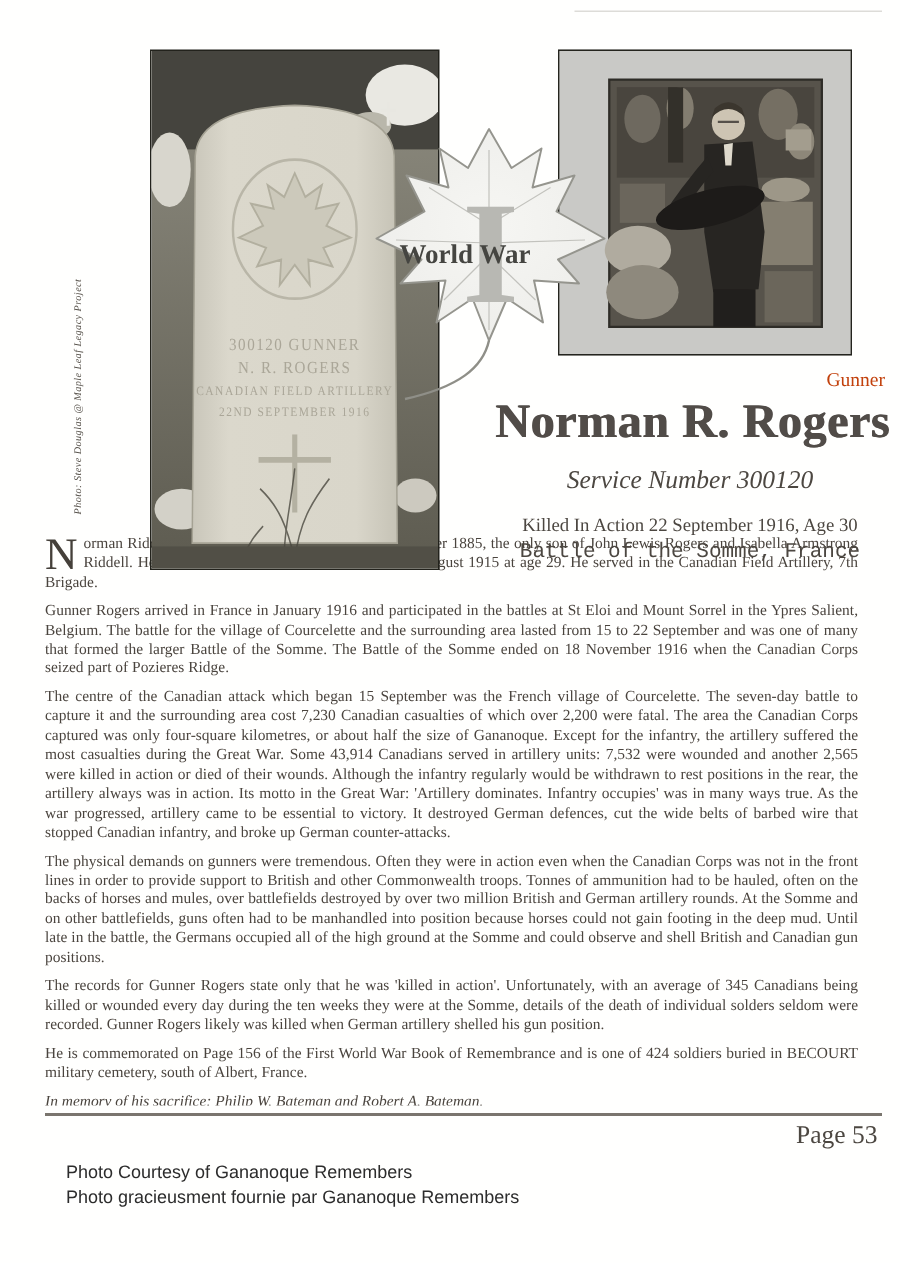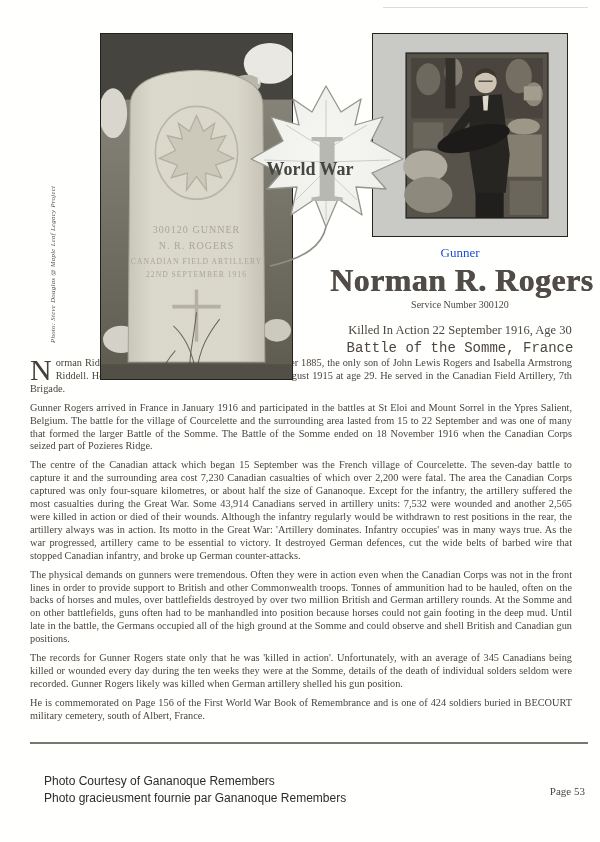--- a/index.html
+++ b/index.html
@@ -17,35 +17,35 @@
                 font-style:italic;font-size:6.8px;letter-spacing:.3px;color:#57524b;
                 white-space:nowrap;z-index:1;}
   
   .leaf-emblem{position:absolute;left:246px;top:80px;width:162px;height:192px;z-index:2;}
   
   .portrait{position:absolute;left:372px;top:33px;width:196px;height:204px;
             border:1.5px solid #24241e;box-sizing:border-box;background:#c9c9c6;z-index:1;}
   .portrait svg{display:block;width:100%;height:100%;}
   
   .header{position:absolute;left:330px;top:245px;width:260px;text-align:center;z-index:3;}
-  .rank{font-size:13px;color:#1d4ed8;}
+  .rank{font-size:13px;color:#c2410c;text-align:right;}
   .name{font-size:32px;font-weight:bold;color:#514c48;letter-spacing:.4px;
         text-shadow:.6px 0 0 #514c48;white-space:nowrap;margin-top:1px;}
-  .service{font-size:10px;margin-top:0;color:#4c4741;}
+  .service{font-size:17px;margin-top:11px;color:#4c4741;font-style:italic;}
   .kia{font-size:12.5px;margin-top:13px;color:#4c4741;}
   .battle{font-size:14px;margin-top:2px;color:#4c4741;font-family:Liberation Mono, monospace;}
   
   .bodytext{position:absolute;left:30px;top:357px;width:542px;height:380px;overflow:hidden;
             font-size:10.3px;line-height:12.9px;text-align:justify;color:#4a443e;}
   .bodytext p{margin:0 0 6px 0;}
   .dropcap{float:left;font-size:30px;line-height:24px;padding:1px 4px 0 0;color:#45403a;}
   .memory{font-style:italic;margin-top:3px;}
   
   .rule{position:absolute;left:30px;top:742px;width:558px;height:1.5px;background:#7a756e;}
-  .pagenum{position:absolute;top:785px;right:15px;font-size:11px;color:#4c4741;}
+  .pagenum{position:absolute;top:747px;right:15px;font-size:17px;color:#4c4741;}
   
   .caption{position:absolute;left:44px;font-family:"Liberation Sans", sans-serif;
            font-size:12px;color:#2c2c2c;white-space:nowrap;}
   .cap1{top:774px;} .cap2{top:791px;}
 </style>
 </head>
 <body>
 
 <div id="page">
 
@@ -166,20 +166,21 @@
     <div class="battle">Battle of the Somme, France</div>
   </div>
 
   <div class="bodytext">
     <p><span class="dropcap">N</span><span>orman Riddell Rogers was born in Gananoque 21 October 1885, the only son of John Lewis Rogers and Isabella Armstrong Riddell. He worked as a clerk before the war and 19 August 1915 at age 29.  He served in the Canadian Field Artillery, 7th Brigade.</span></p>
     <p>Gunner Rogers arrived in France in January 1916 and participated in the battles at St Eloi and Mount Sorrel in the Ypres Salient, Belgium. The battle for the village of Courcelette and the surrounding area lasted from 15 to 22 September and was one of many that formed the larger Battle of the Somme. The Battle of the Somme ended on 18 November 1916 when the Canadian Corps seized part of Pozieres Ridge.</p>
     <p>The centre of the Canadian attack which began 15 September was the French village of Courcelette. The seven-day battle to capture it and the surrounding area cost 7,230 Canadian casualties of which over 2,200 were fatal. The area the Canadian Corps captured was only four-square kilometres, or about half the size of Gananoque. Except for the infantry, the artillery suffered the most casualties during the Great War. Some 43,914 Canadians served in artillery units: 7,532 were wounded and another 2,565 were killed in action or died of their wounds. Although the infantry regularly would be withdrawn to rest positions in the rear, the artillery always was in action. Its motto in the Great War: 'Artillery dominates. Infantry occupies' was in many ways true. As the war progressed, artillery came to be essential to victory. It destroyed German defences, cut the wide belts of barbed wire that stopped Canadian infantry, and broke up German counter-attacks.</p>
     <p>The physical demands on gunners were tremendous. Often they were in action even when the Canadian Corps was not in the front lines in order to provide support to British and other Commonwealth troops. Tonnes of ammunition had to be hauled, often on the backs of horses and mules, over battlefields destroyed by over two million British and German artillery rounds. At the Somme and on other battlefields, guns often had to be manhandled into position because horses could not gain footing in the deep mud. Until late in the battle, the Germans occupied all of the high ground at the Somme and could observe and shell British and Canadian gun positions.</p>
     <p>The records for Gunner Rogers state only that he was 'killed in action'. Unfortunately, with an average of 345 Canadians being killed or wounded every day during the ten weeks they were at the Somme, details of the death of individual solders seldom were recorded. Gunner Rogers likely was killed when German artillery shelled his gun position.</p>
     <p>He is commemorated on Page 156 of the First World War Book of Remembrance and is one of 424 soldiers buried in BECOURT military cemetery, south of Albert, France.</p>
+    <p class="memory">In memory of his sacrifice: Philip W. Bateman and Robert A. Bateman.</p>
   </div>
 
   <div class="rule"></div>
   <div class="pagenum">Page 53</div>
 
   <div class="caption cap2">Photo gracieusment fournie par Gananoque Remembers</div>
   <div class="caption cap1">Photo Courtesy of Gananoque Remembers</div>
 
 </div>
 

